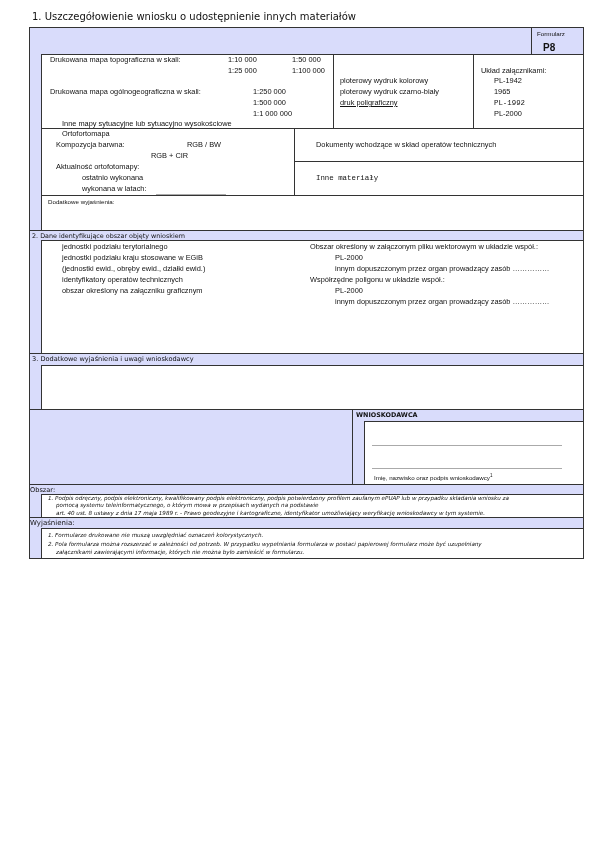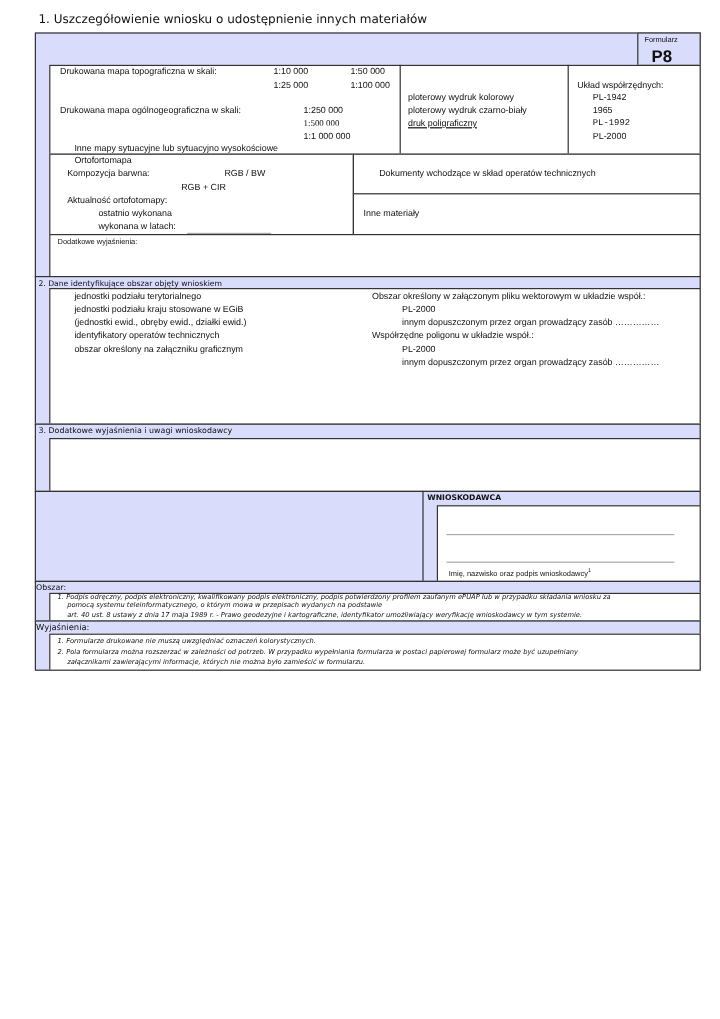--- a/index.html
+++ b/index.html
@@ -15,63 +15,63 @@
     .line { position: absolute; height: 1px; background: #aaa; }
   </style>
 </head>
 <body>
 
 <div class="abs lav b" style="left:29px;top:27px;width:555px;height:204px;"></div>
 <div class="hd" style="left:32px;top:12px;font-size:10px;">1. Uszczegółowienie wniosku o udostępnienie innych materiałów</div>
 
 <div class="abs lav b" style="left:531px;top:27px;width:53px;height:28px;"></div>
 <div class="ts" style="left:537px;top:30px;">Formularz</div>
-<div class="t" style="left:543px;top:41px;font-size:14px;line-height:13px;font-weight:bold;">P8</div>
+<div class="t" style="left:543px;top:41px;font-size:10px;line-height:13px;font-weight:bold;">P8</div>
 
 <div class="abs white b" style="left:41px;top:54px;width:543px;height:75px;"></div>
 <div class="abs" style="left:333px;top:54px;width:1px;height:75px;background:#333;"></div>
 <div class="abs" style="left:473px;top:54px;width:1px;height:75px;background:#333;"></div>
 
 <div class="t" style="left:50px;top:55px;">Drukowana mapa topograficzna w skali:</div>
 <div class="t" style="left:228px;top:55px;">1:10 000</div>
 <div class="t" style="left:292px;top:55px;">1:50 000</div>
 <div class="t" style="left:228px;top:66px;">1:25 000</div>
 <div class="t" style="left:292px;top:66px;">1:100 000</div>
 
 <div class="t" style="left:50px;top:87px;">Drukowana mapa ogólnogeograficzna w skali:</div>
 <div class="t" style="left:253px;top:87px;">1:250 000</div>
-<div class="t" style="left:253px;top:98px;font-family:Liberation Serif, serif;">1:500 000</div>
+<div class="t" style="left:253px;top:98px;">1:500 000</div>
 <div class="t" style="left:253px;top:109px;">1:1 000 000</div>
 
 <div class="t" style="left:340px;top:76px;">ploterowy wydruk kolorowy</div>
 <div class="t" style="left:340px;top:87px;">ploterowy wydruk czarno-biały</div>
 <div class="t" style="left:340px;top:98px;text-decoration:underline;">druk poligraficzny</div>
 
-<div class="t" style="left:481px;top:66px;">Układ współrzędnych:</div>
+<div class="t" style="left:481px;top:66px;">Układ załącznikami:</div>
 <div class="t" style="left:494px;top:76px;">PL-1942</div>
 <div class="t" style="left:494px;top:87px;">1965</div>
 <div class="t" style="left:494px;top:98px;font-family:Liberation Mono, monospace;">PL-1992</div>
 <div class="t" style="left:494px;top:109px;">PL-2000</div>
 
 <div class="t" style="left:62px;top:119px;">Inne mapy sytuacyjne lub sytuacyjno wysokościowe</div>
 
 <div class="abs white b" style="left:41px;top:128px;width:254px;height:68px;"></div>
 <div class="t" style="left:62px;top:129px;">Ortofortomapa</div>
 <div class="t" style="left:56px;top:140px;">Kompozycja barwna:</div>
 <div class="t" style="left:151px;top:140px;margin-left:36px;">RGB / BW</div>
 <div class="t" style="left:151px;top:151px;">RGB + CIR</div>
 <div class="t" style="left:56px;top:162px;">Aktualność ortofotomapy:</div>
 <div class="t" style="left:82px;top:173px;">ostatnio wykonana</div>
 <div class="t" style="left:82px;top:184px;">wykonana w latach:</div>
 <div class="line" style="left:156px;top:194px;width:70px;"></div>
 
 <div class="abs white b" style="left:294px;top:128px;width:290px;height:34px;"></div>
 <div class="t" style="left:316px;top:140px;">Dokumenty wchodzące w skład operatów technicznych</div>
 <div class="abs white b" style="left:294px;top:161px;width:290px;height:35px;"></div>
-<div class="t" style="left:303px;top:173px;">Inne materiały</div>
+<div class="t" style="left:316px;top:173px;font-family:Liberation Mono, monospace;">Inne materiały</div>
 
 <div class="abs white b" style="left:41px;top:195px;width:543px;height:36px;"></div>
 <div class="ts" style="left:48px;top:198px;">Dodatkowe wyjaśnienia:</div>
 
 <div class="abs lav b" style="left:29px;top:230px;width:555px;height:124px;"></div>
 <div class="hd" style="left:32px;top:231px;font-size:6.4px;">2. Dane identyfikujące obszar objęty wnioskiem</div>
 <div class="abs white b" style="left:41px;top:240px;width:543px;height:114px;"></div>
 <div class="t" style="left:62px;top:242px;">jednostki podziału terytorialnego</div>
 <div class="t" style="left:62px;top:253px;">jednostki podziału kraju stosowane w EGiB</div>
 <div class="t" style="left:62px;top:264px;">(jednostki ewid., obręby ewid., działki ewid.)</div>

